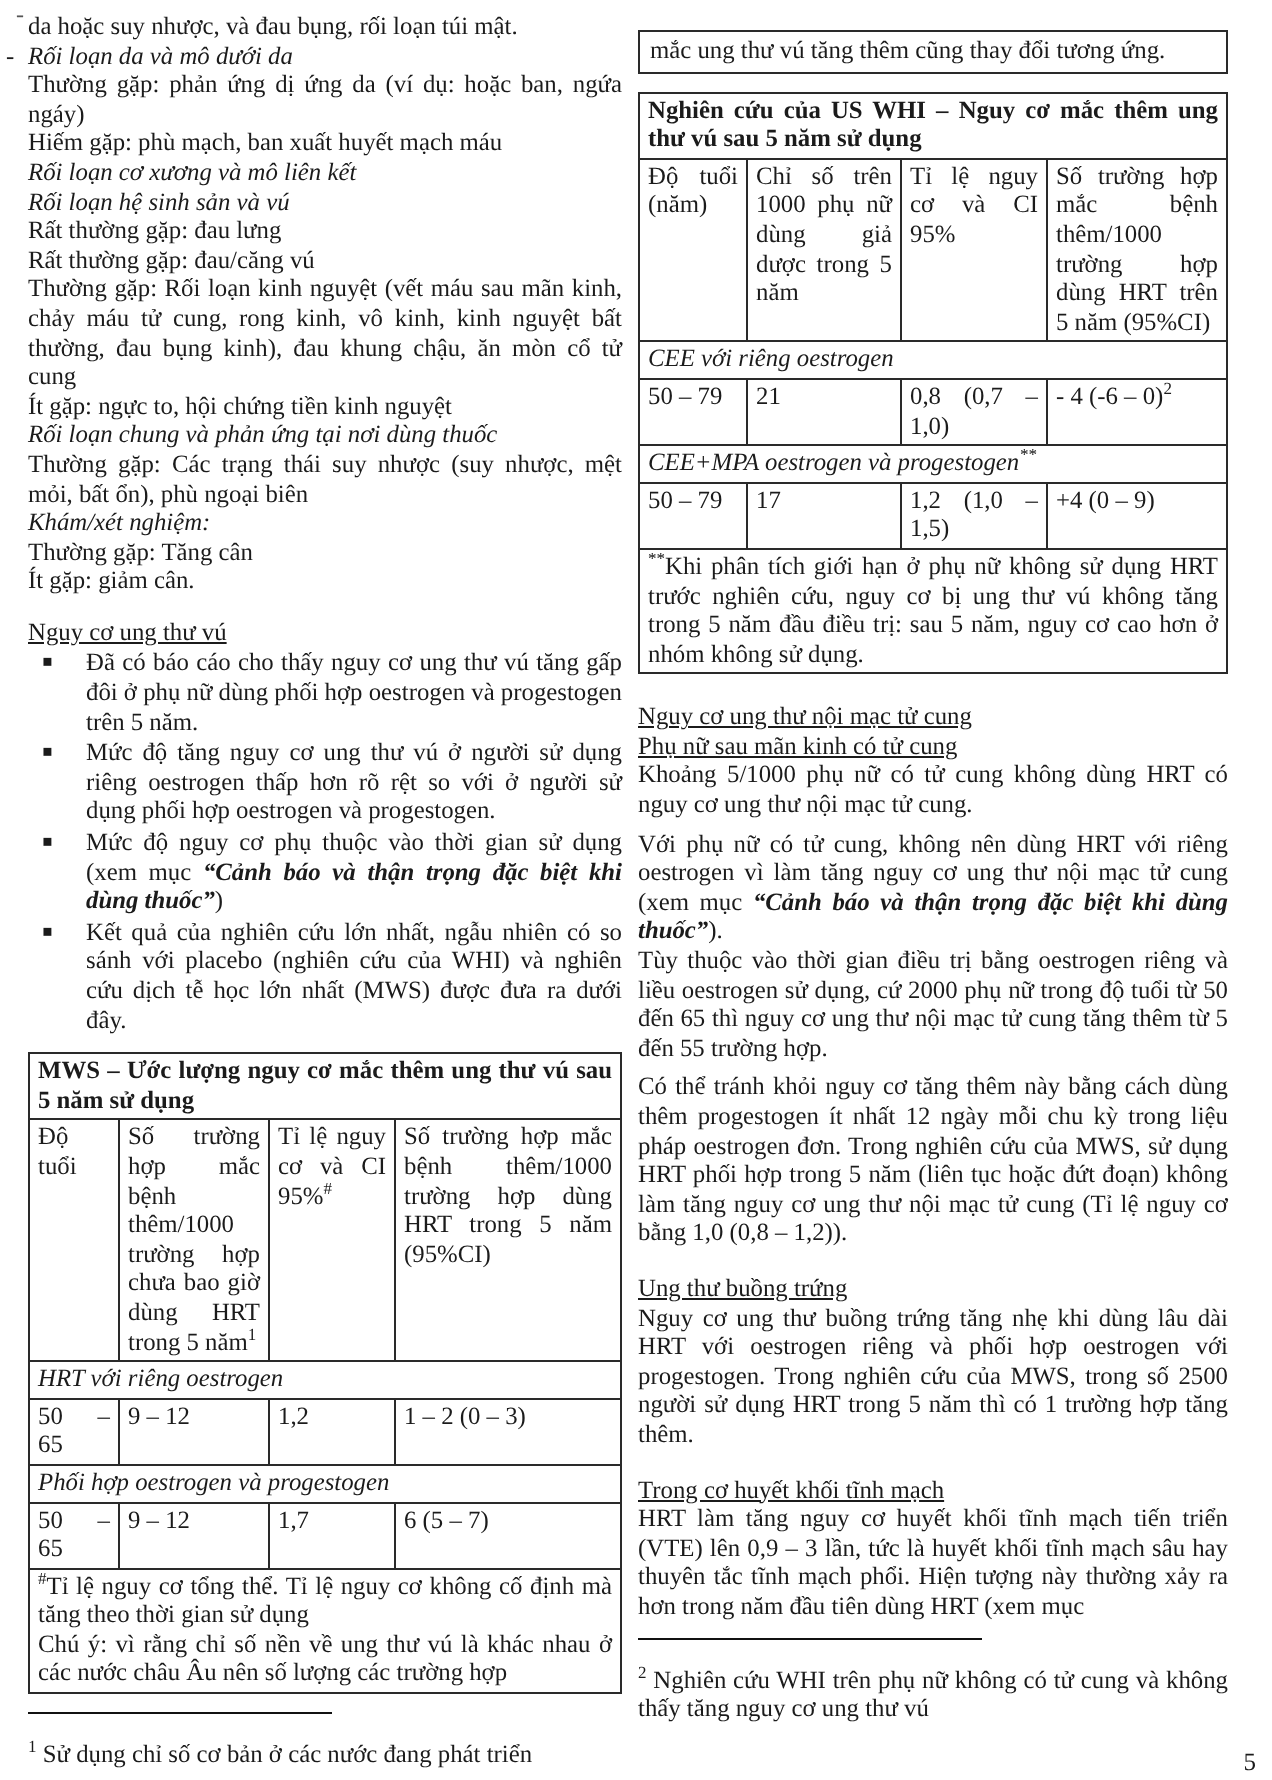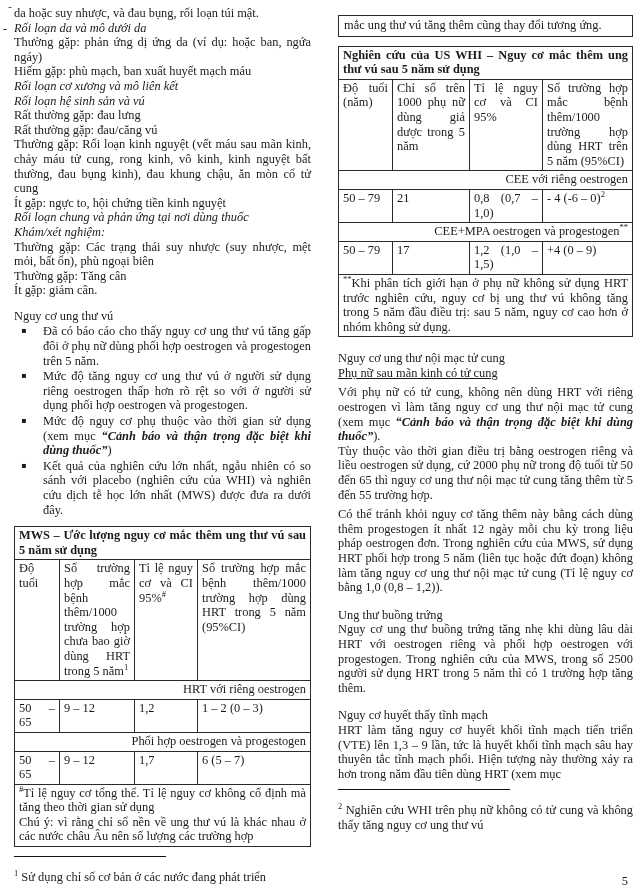--- a/index.html
+++ b/index.html
@@ -1,39 +1,39 @@
 <!DOCTYPE html>
 <html><head>
 <meta charset="utf-8">
 <style>
   html,body{margin:0;padding:0;}
   body{
     width:636px;height:890px;background:#ffffff;position:relative;overflow:hidden;
     font-family:"Liberation Serif","DejaVu Serif",serif;
     font-size:12.4px;line-height:14.6px;color:#1b1b1b;
   }
-  .columns{display:flex;gap:27px;padding:6px 8px 0 8px;}
+  .columns{display:flex;gap:8px;padding:6px 8px 0 8px;}
   .col-left{width:303px;flex:none;box-sizing:border-box;padding-left:6px;position:relative;}
   .col-right{width:295px;flex:none;box-sizing:border-box;}
   .j{text-align:justify;}
   .it{font-style:italic;}
   .bi{font-weight:bold;font-style:italic;}
   .uh{text-decoration:underline;}
   .stray{position:absolute;left:8px;top:0;font-size:12px;color:#555;}
   .dash-item{position:relative;}
   .dash-mark{position:absolute;left:-11px;top:0;}
-  .sect-heading{margin-top:11px;}
+  .sect-heading{text-decoration:underline;margin-top:11px;}
   .brow{display:flex;margin-top:1px;}
   .bmark{width:29px;flex:none;box-sizing:border-box;padding-left:7px;font-size:8px;line-height:14.6px;font-family:"DejaVu Sans",sans-serif;}
   .btxt{flex:1;text-align:justify;}
   table{border-collapse:collapse;width:100%;margin-top:9px;}
   td{border:1px solid #2a2a2a;padding:1px 4px 2px 4px;vertical-align:top;}
   .ttl{font-weight:bold;text-align:justify;}
   .hd{text-align:justify;}
-  .sec{text-align:right;}
+  .sec{text-align:left;font-style:italic;}
   .fnc{text-align:justify;}
   sup{font-size:8.5px;line-height:0;vertical-align:super;}
   .cbox{border:1px solid #2a2a2a;padding:2px 5px 3px 5px;margin-top:9px;}
   .para{margin:0;}
   .gap{margin-top:5px;}
   .fnsep{border-top:1.5px solid #111;width:152px;margin-top:9px;}
   .fnsep-r{border-top:1.5px solid #111;width:172px;margin-top:8px;}
   .fnote{margin-top:13px;}
   .pagenum{position:absolute;right:8px;bottom:1px;font-size:12.5px;}
 </style>
@@ -53,22 +53,22 @@
     </div>
     <div class="j">Thường gặp: phản ứng dị ứng da (ví dụ: hoặc ban, ngứa ngáy)</div>
     <div class="j">Hiếm gặp: phù mạch, ban xuất huyết mạch máu</div>
     <div class="j it">Rối loạn cơ xương và mô liên kết</div>
     <div class="j it">Rối loạn hệ sinh sản và vú</div>
     <div class="j">Rất thường gặp: đau lưng</div>
     <div class="j">Rất thường gặp: đau/căng vú</div>
     <div class="j">Thường gặp: Rối loạn kinh nguyệt (vết máu sau mãn kinh, chảy máu tử cung, rong kinh, vô kinh, kinh nguyệt bất thường, đau bụng kinh), đau khung chậu, ăn mòn cổ tử cung</div>
     <div class="j">Ít gặp: ngực to, hội chứng tiền kinh nguyệt</div>
     <div class="j it">Rối loạn chung và phản ứng tại nơi dùng thuốc</div>
+    <div class="j">Thường gặp: Các trạng thái suy nhược (suy nhược, mệt mỏi, bất ổn), phù ngoại biên</div>
     <div class="j it">Khám/xét nghiệm:</div>
-    <div class="j">Thường gặp: Các trạng thái suy nhược (suy nhược, mệt mỏi, bất ổn), phù ngoại biên</div>
     <div class="j">Thường gặp: Tăng cân</div>
     <div class="j">Ít gặp: giảm cân.</div>
 
     <div class="sect-heading">Nguy cơ ung thư vú</div>
 
     <div class="brow">
       <span class="bmark">▪</span>
       <span class="btxt"><span>Đã có báo cáo cho thấy nguy cơ ung thư vú tăng gấp đôi ở phụ nữ dùng phối hợp oestrogen và progestogen trên 5 năm.</span><span class="bi"></span><span></span></span>
     </div>
     <div class="brow">
@@ -176,29 +176,30 @@
       <tr>
         <td colspan="4" class="fnc">
           <div class="j"><sup>**</sup><span>Khi phân tích giới hạn ở phụ nữ không sử dụng HRT trước nghiên cứu, nguy cơ bị ung thư vú không tăng trong 5 năm đầu điều trị: sau 5 năm, nguy cơ cao hơn ở nhóm không sử dụng.</span></div>
         </td>
       </tr>
     </tbody>
       </table>
 
     <div class="sect-heading" style="margin-top:14px;">Nguy cơ ung thư nội mạc tử cung</div>
     <div class="uh">Phụ nữ sau mãn kinh có tử cung</div>
+    <p class="para j">Khoảng 5/1000 phụ nữ có tử cung không dùng HRT có nguy cơ ung thư nội mạc tử cung.</p>
     <p class="para j gap"><span>Với phụ nữ có tử cung, không nên dùng HRT với riêng oestrogen vì làm tăng nguy cơ ung thư nội mạc tử cung (xem mục </span><span class="bi">“Cảnh báo và thận trọng đặc biệt khi dùng thuốc”</span><span>).</span></p>
     <p class="para j">Tùy thuộc vào thời gian điều trị bằng oestrogen riêng và liều oestrogen sử dụng, cứ 2000 phụ nữ trong độ tuổi từ 50 đến 65 thì nguy cơ ung thư nội mạc tử cung tăng thêm từ 5 đến 55 trường hợp.</p>
     <p class="para j gap">Có thể tránh khỏi nguy cơ tăng thêm này bằng cách dùng thêm progestogen ít nhất 12 ngày mỗi chu kỳ trong liệu pháp oestrogen đơn. Trong nghiên cứu của MWS, sử dụng HRT phối hợp trong 5 năm (liên tục hoặc đứt đoạn) không làm tăng nguy cơ ung thư nội mạc tử cung (Tỉ lệ nguy cơ bằng 1,0 (0,8 – 1,2)).</p>
 
     <div class="sect-heading" style="margin-top:13px;">Ung thư buồng trứng</div>
     <p class="para j">Nguy cơ ung thư buồng trứng tăng nhẹ khi dùng lâu dài HRT với oestrogen riêng và phối hợp oestrogen với progestogen. Trong nghiên cứu của MWS, trong số 2500 người sử dụng HRT trong 5 năm thì có 1 trường hợp tăng thêm.</p>
 
-    <div class="sect-heading" style="margin-top:13px;">Nguy cơ huyết thấy tĩnh mạch</div>
-    <p class="para j">HRT làm tăng nguy cơ huyết khối tĩnh mạch tiến triển (VTE) lên 1,3 – 9 lần, tức là huyết khối tĩnh mạch sâu hay thuyên tắc tĩnh mạch phổi. Hiện tượng này thường xảy ra hơn trong năm đầu tiên dùng HRT (xem mục</p>
+    <div class="sect-heading" style="margin-top:13px;">Trong cơ huyết khối tĩnh mạch</div>
+    <p class="para j">HRT làm tăng nguy cơ huyết khối tĩnh mạch tiến triển (VTE) lên 0,9 – 3 lần, tức là huyết khối tĩnh mạch sâu hay thuyên tắc tĩnh mạch phổi. Hiện tượng này thường xảy ra hơn trong năm đầu tiên dùng HRT (xem mục</p>
 
     <div class="fnsep-r"></div>
     <div class="fnote j">
       <sup>2</sup> <span>Nghiên cứu WHI trên phụ nữ không có tử cung và không thấy tăng nguy cơ ung thư vú</span>
     </div>
   </div>
 </div>
 
 <div class="pagenum">5</div>
 

